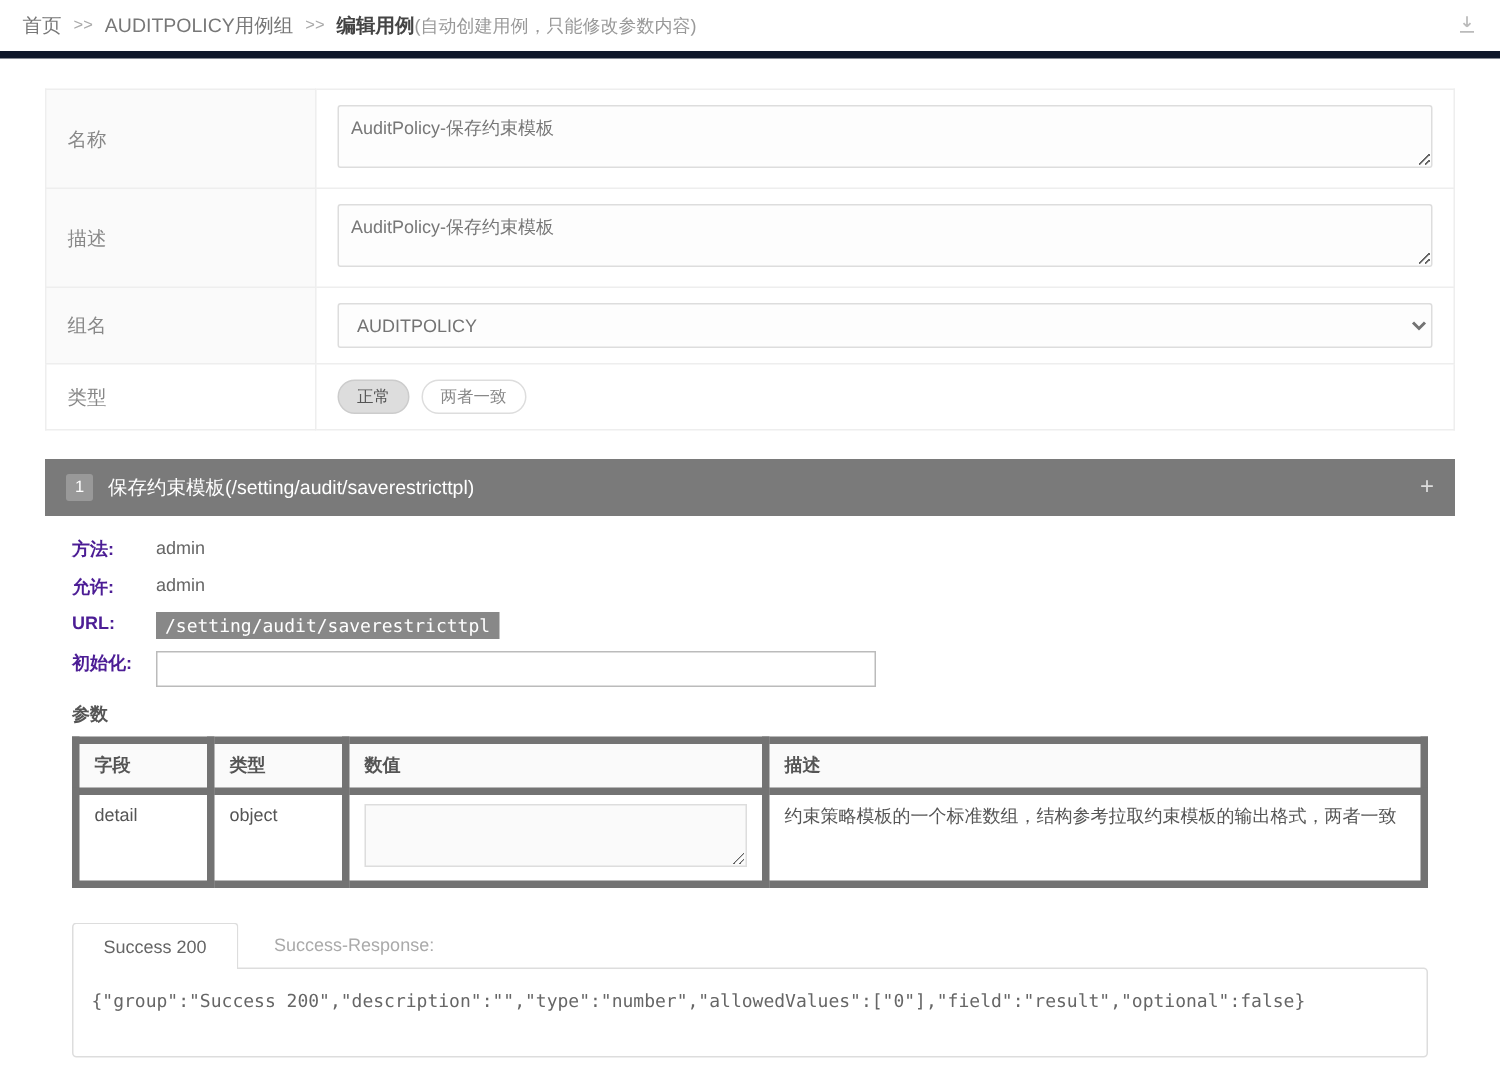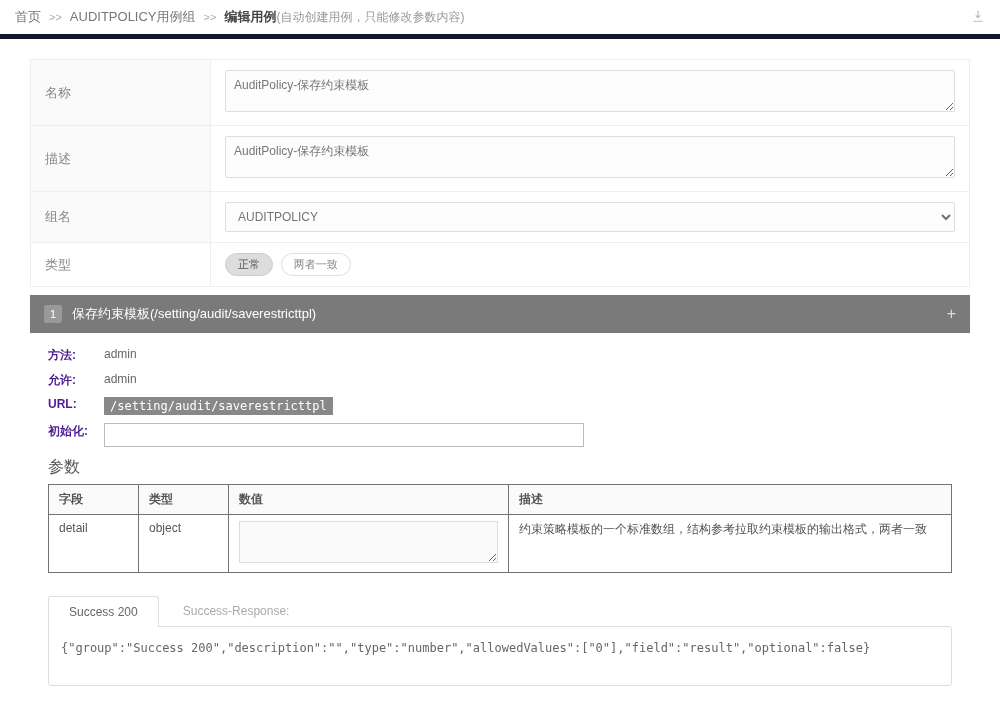--- a/index.html
+++ b/index.html
@@ -20,21 +20,21 @@
     }
     .breadcrumb .sep { color: #aaa; font-size: 11px; }
     .breadcrumb a { color: #777; text-decoration: none; }
     .breadcrumb .current { color: #444; font-weight: bold; }
     .breadcrumb .hint { color: #999; font-weight: normal; font-size: 12px; }
     .download-icon { margin-left: auto; color: #bbb; cursor: pointer; }
     .container { padding: 20px 30px; }
     .form-table {
       width: 100%;
       border-collapse: collapse;
-      margin-bottom: 8px;
+      margin-bottom: 19px;
     }
     .form-table td {
       border: 1px solid #eee;
       padding: 10px 14px;
       vertical-align: middle;
     }
     .form-table td.label {
       width: 180px;
       background: #fafafa;
       color: #888;
@@ -114,31 +114,31 @@
       font-size: 12px;
     }
     .init-input {
       width: 480px;
       height: 24px;
       border: 1px solid #bbb;
       padding: 2px 4px;
       font-size: 12px;
     }
     .params-label {
-      font-weight: normal;
+      font-weight: bold;
       margin: 10px 0 6px;
-      font-size: 16px;
+      font-size: 12px;
     }
     .param-table {
       width: 100%;
       border-collapse: collapse;
       font-size: 12px;
     }
     .param-table th, .param-table td {
-      border: 1px solid #737373;
+      border: 5px solid #737373;
       padding: 6px 10px;
       text-align: left;
       vertical-align: top;
     }
     .param-table th {
       background: #fafafa;
       color: #555;
       font-weight: bold;
     }
     .param-value-input {

